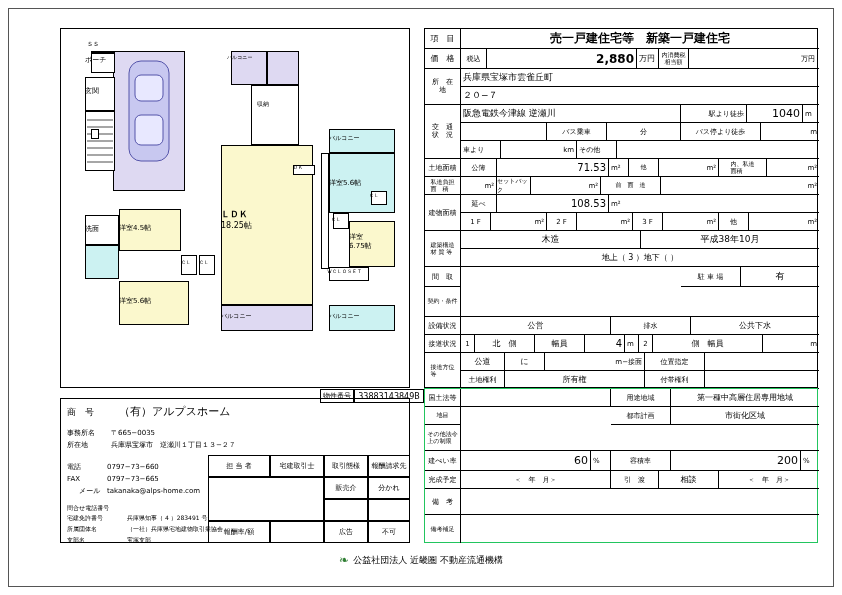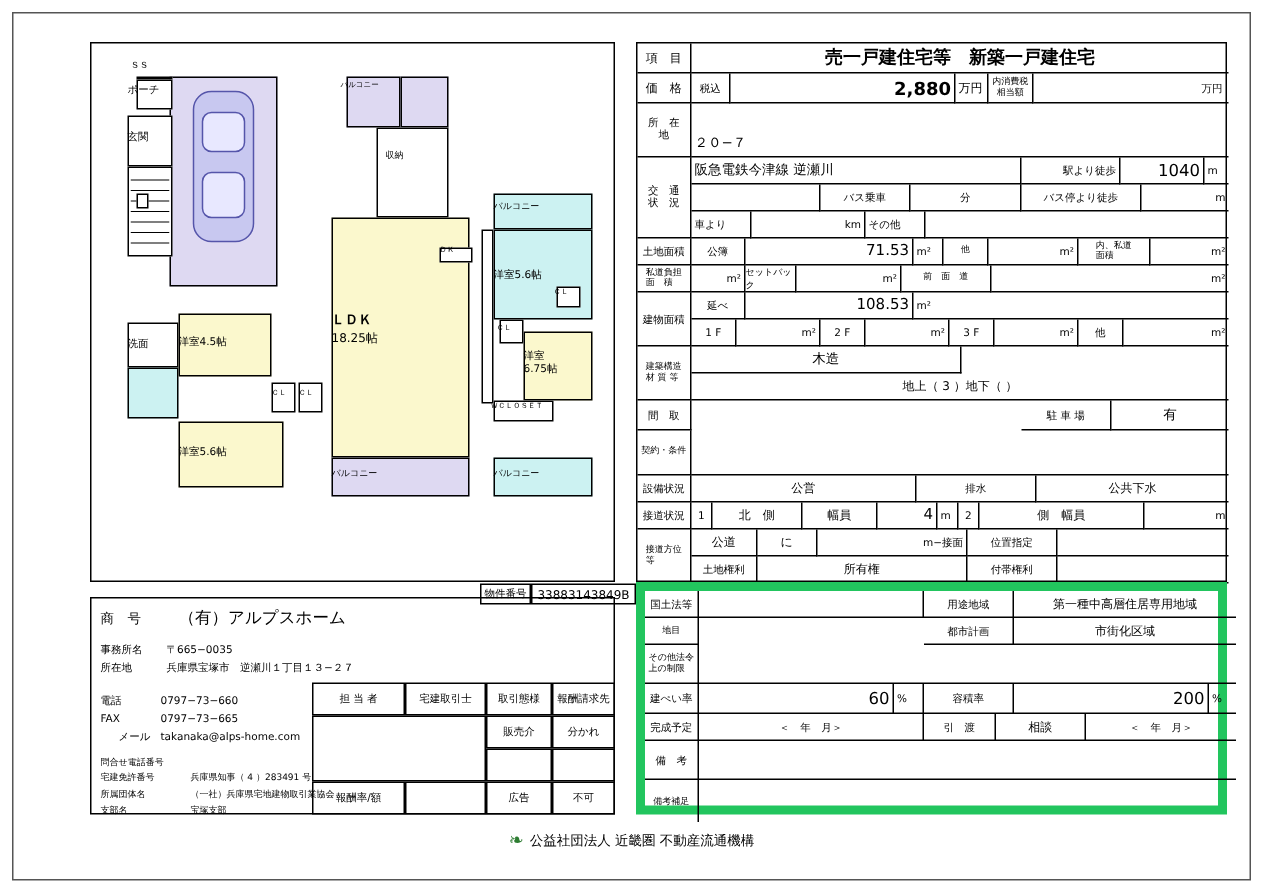--- a/index.html
+++ b/index.html
@@ -38,21 +38,21 @@
   .cellC{justify-content:center;}
   .cellR{justify-content:flex-end;padding-right:2px;}
   .nb-r{border-right:0;}
   .nb-b{border-bottom:0;}
 
   
   #comp{left:60px;top:398px;width:350px;height:145px;border:1px solid #000;}
   
   #mid{left:208px;top:455px;width:202px;height:88px;text-align:center;}
   
-  #brt{left:424px;top:388px;width:394px;height:155px;border:6px solid #22c55e;}
+  #brt{left:424px;top:388px;width:394px;height:155px;border:1px solid #22c55e;}
 
   #footer{left:0;top:550px;width:842px;height:20px;}
 </style>
 </head>
 <body>
 
 <div id="page">
 
   <div class="bx bd" id="frame"></div>
 
@@ -149,20 +149,21 @@
     <div class="cell cellC f12 nb-r" style="left:36px;top:0;width:358px;height:20px;font-weight:bold;">売一戸建住宅等　新築一戸建住宅</div>
 
     <div class="cell cellC f8" style="left:0;top:20px;width:36px;height:20px;">価　格</div>
     <div class="cell cellC f7" style="left:36px;top:20px;width:26px;height:20px;">税込</div>
     <div class="cell cellR f12" style="left:62px;top:20px;width:150px;height:20px;font-weight:bold;">2,880</div>
     <div class="cell cellL f8" style="left:212px;top:20px;width:22px;height:20px;">万円</div>
     <div class="cell cellC f6" style="left:234px;top:20px;width:30px;height:20px;line-height:1.05;text-align:center;">内消費税<br>相当額</div>
     <div class="cell cellR f7 nb-r" style="left:264px;top:20px;width:130px;height:20px;padding-right:4px;">万円</div>
 
     <div class="cell cellC f7" style="left:0;top:40px;width:36px;height:36px;line-height:1.1;text-align:center;">所　在<br>地</div>
+    <div class="cell cellL f9 nb-r" style="left:36px;top:40px;width:358px;height:18px;">兵庫県宝塚市雲雀丘町</div>
     <div class="cell cellL f9 nb-r" style="left:36px;top:58px;width:358px;height:18px;">２０−７</div>
 
     <div class="cell cellC f7" style="left:0;top:76px;width:36px;height:54px;line-height:1.1;text-align:center;">交　通<br>状　況</div>
     <div class="cell cellL f9" style="left:36px;top:76px;width:220px;height:18px;">阪急電鉄今津線 逆瀬川</div>
     <div class="cell cellR f7" style="left:256px;top:76px;width:66px;height:18px;">駅より徒歩</div>
     <div class="cell cellR f11" style="left:322px;top:76px;width:56px;height:18px;">1040</div>
     <div class="cell cellL f7 nb-r" style="left:378px;top:76px;width:16px;height:18px;">m</div>
 
     <div class="cell cellC f7" style="left:36px;top:94px;width:86px;height:18px;"></div>
     <div class="cell cellC f7" style="left:122px;top:94px;width:60px;height:18px;">バス乗車</div>
@@ -200,20 +201,21 @@
     <div class="cell cellR f7" style="left:66px;top:184px;width:56px;height:18px;">m²</div>
     <div class="cell cellC f7" style="left:122px;top:184px;width:30px;height:18px;text-align:right;">2 F</div>
     <div class="cell cellR f7" style="left:152px;top:184px;width:56px;height:18px;">m²</div>
     <div class="cell cellC f7" style="left:208px;top:184px;width:30px;height:18px;">3 F</div>
     <div class="cell cellR f7" style="left:238px;top:184px;width:56px;height:18px;">m²</div>
     <div class="cell cellC f7" style="left:294px;top:184px;width:30px;height:18px;">他</div>
     <div class="cell cellR f7 nb-r" style="left:324px;top:184px;width:70px;height:18px;">m²</div>
 
     <div class="cell cellC f6" style="left:0;top:202px;width:36px;height:36px;line-height:1.05;">建築構造<br>材 質 等</div>
     <div class="cell cellC f9" style="left:36px;top:202px;width:180px;height:18px;">木造</div>
+    <div class="cell cellC f9 nb-r" style="left:216px;top:202px;width:178px;height:18px;">平成38年10月</div>
     <div class="cell cellC f8 nb-r" style="left:36px;top:220px;width:358px;height:18px;">地上（ 3 ）地下（ ）</div>
 
     <div class="cell cellC f7" style="left:0;top:238px;width:36px;height:20px;">間　取</div>
     <div class="cell cellC f7" style="left:256px;top:238px;width:60px;height:20px;">駐 車 場</div>
     <div class="cell cellC f9 nb-r" style="left:316px;top:238px;width:78px;height:20px;">有</div>
 
     <div class="cell cellC f6" style="left:0;top:258px;width:36px;height:30px;line-height:1.05;">契約・条件</div>
     <div class="cell nb-r" style="left:36px;top:258px;width:358px;height:30px;"></div>
 
     <div class="cell cellC f7" style="left:0;top:288px;width:36px;height:18px;">設備状況</div>

